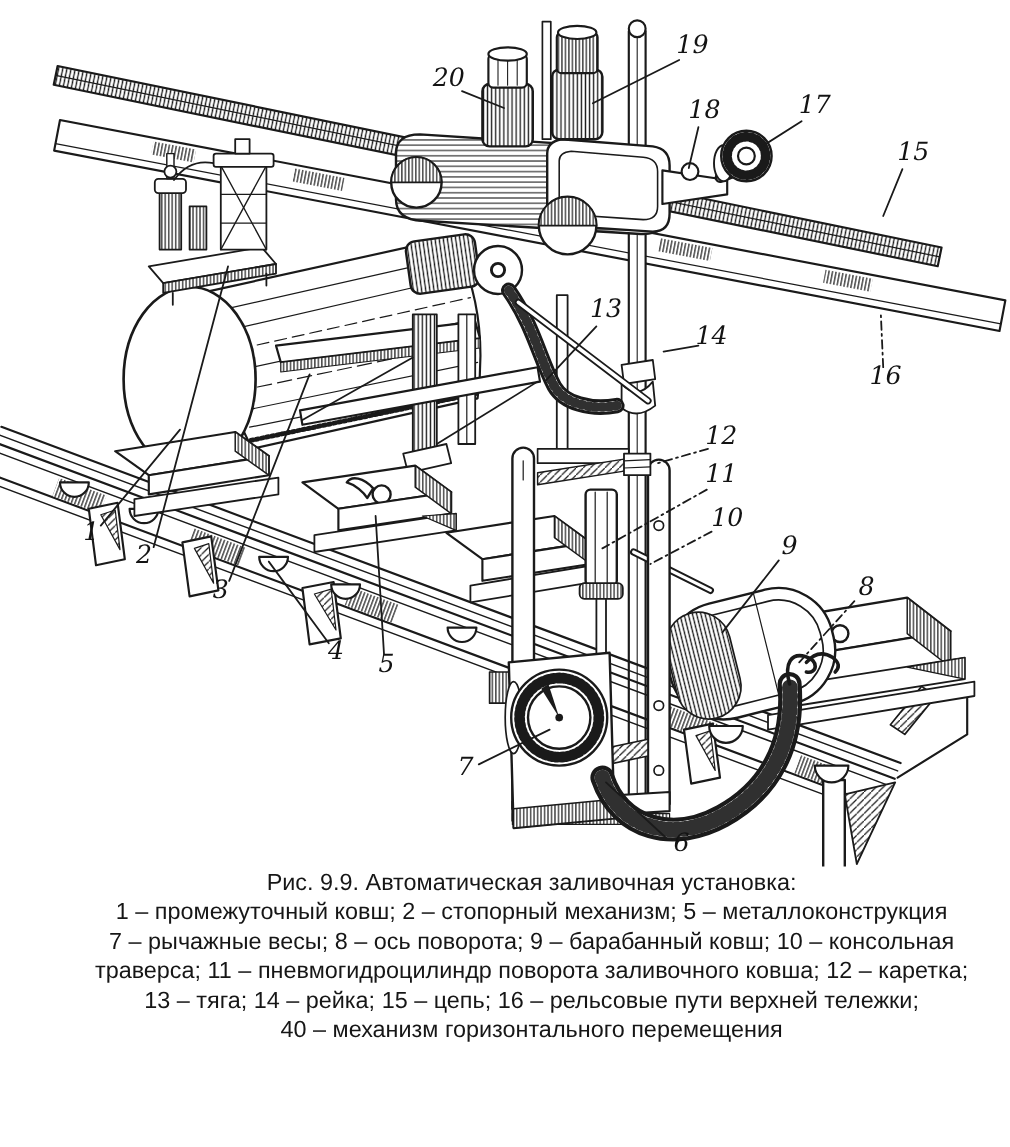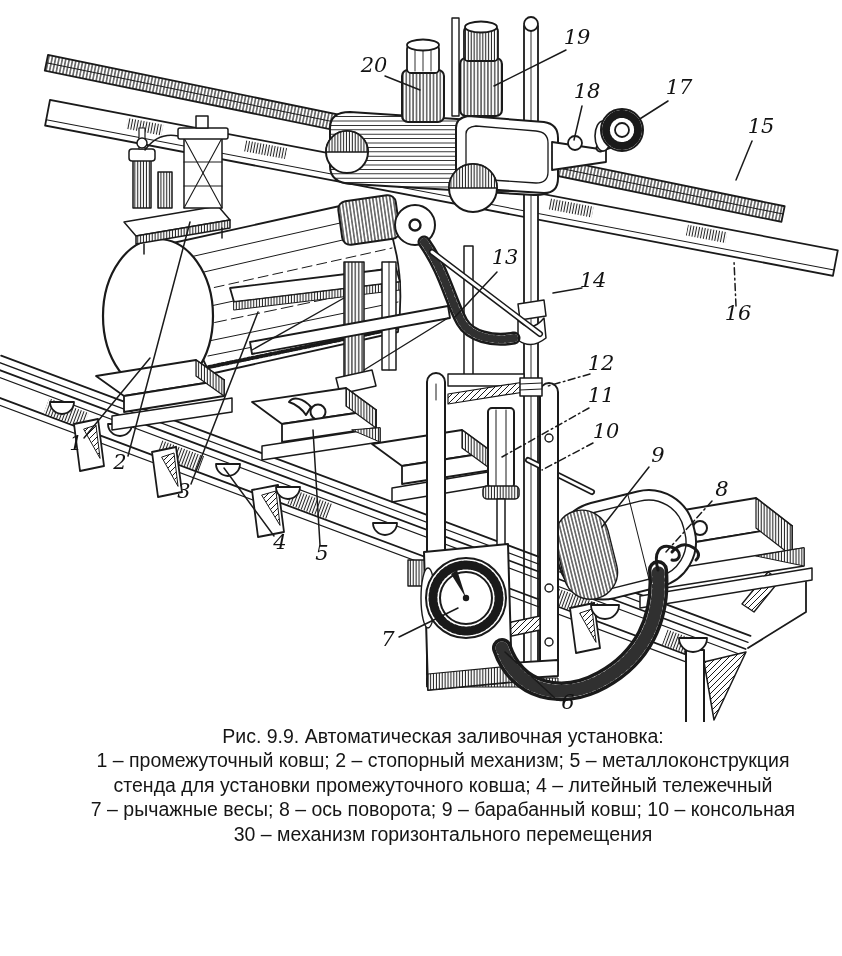--- a/index.html
+++ b/index.html
@@ -334,17 +334,18 @@
             <line x1="385" y1="76" x2="420" y2="90" stroke="#1a1a1a" stroke-width="1.5"></line>
             <text x="374" y="72" text-anchor="middle" class="callout-text">20</text>
           </g>
     </g>
   </svg>
   </div>
 
   <div class="caption">
     <div>Рис. 9.9. Автоматическая заливочная установка:</div>
     <div>1 – промежуточный ковш; 2 – стопорный механизм; 5 – металлоконструкция</div>
-    <div>стенда для установки промежуточного ковша; 4 – литейный тележечный</div>
     <div>7 – рычажные весы; 8 – ось поворота; 9 – барабанный ковш; 10 – консольная</div>
-    <div>30 – механизм горизонтального перемещения</div>
+    <div>траверса; 11 – пневмогидроцилиндр поворота заливочного ковша; 12 – каретка;</div>
+    <div>13 – тяга; 14 – рейка; 15 – цепь; 16 – рельсовые пути верхней тележки;</div>
+    <div>40 – механизм горизонтального перемещения</div>
   </div>
 </div>
 
 </body></html>

